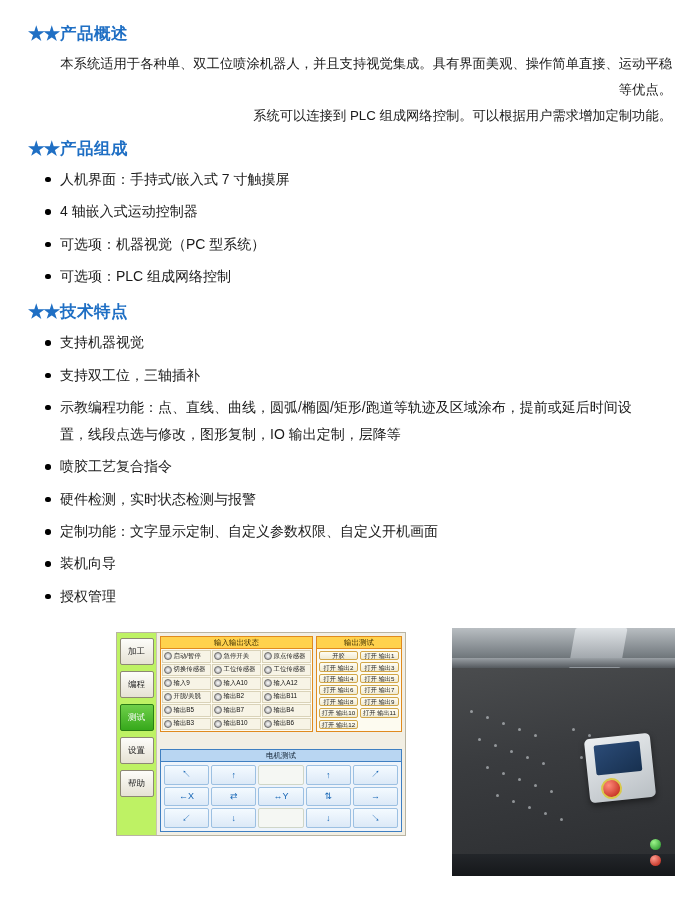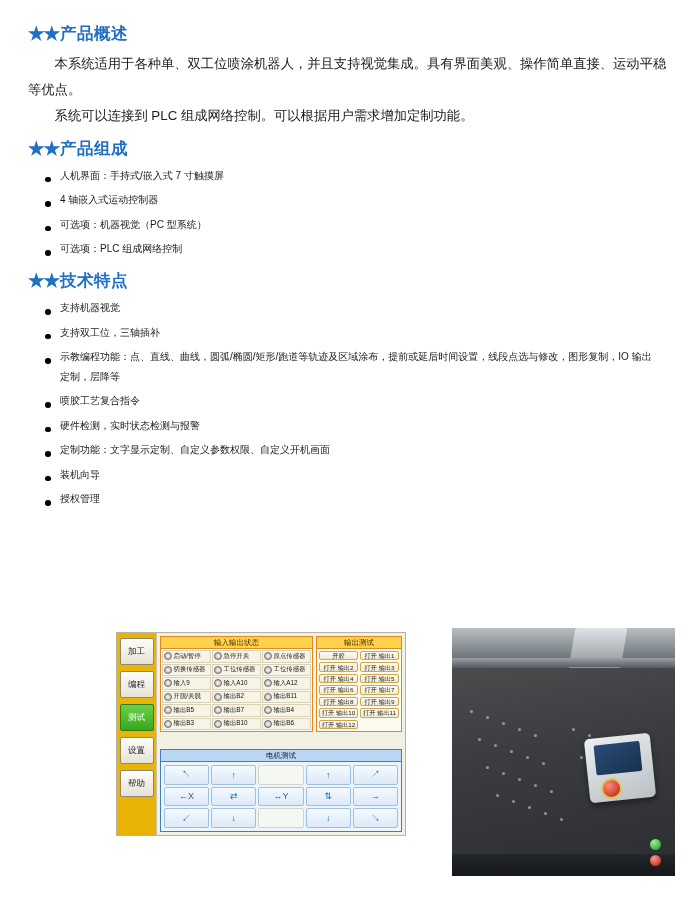--- a/index.html
+++ b/index.html
@@ -33,32 +33,33 @@
   h2.section-title .stars {
     letter-spacing: -1px;
     margin-right: 1px;
   }
   .para {
     font-size: 13.3px;
     line-height: 1.95;
     margin: 0;
     text-indent: 2em;
     color: #1a1a1a;
+    text-align: right;
   }
   .block {
     margin-bottom: 10px;
   }
   ul.bullets {
     list-style: none;
     margin: 4px 0 0 0;
     padding: 0;
   }
   ul.bullets > li {
     position: relative;
-    font-size: 10px;
+    font-size: 14px;
     line-height: 1.95;
     padding-left: 32px;
     margin: 0 16px 5px 0;
   }
   ul.bullets > li::before {
     content: "";
     position: absolute;
     left: 17px;
     top: 11px;
     width: 5.5px;
@@ -84,21 +85,21 @@
     top: 14px;
     width: 290px;
     height: 204px;
     background: #f2efe4;
     border: 1px solid #b9b4a2;
     display: flex;
     box-sizing: border-box;
   }
   .hmi-left {
     width: 40px;
-    background: #eab308;
+    background: #bef264;
     display: flex;
     flex-direction: column;
     align-items: center;
     padding-top: 5px;
     gap: 6px;
     border-right: 1px solid #c9c4b2;
     box-sizing: border-box;
   }
   .hmi-btn {
     width: 32px;

